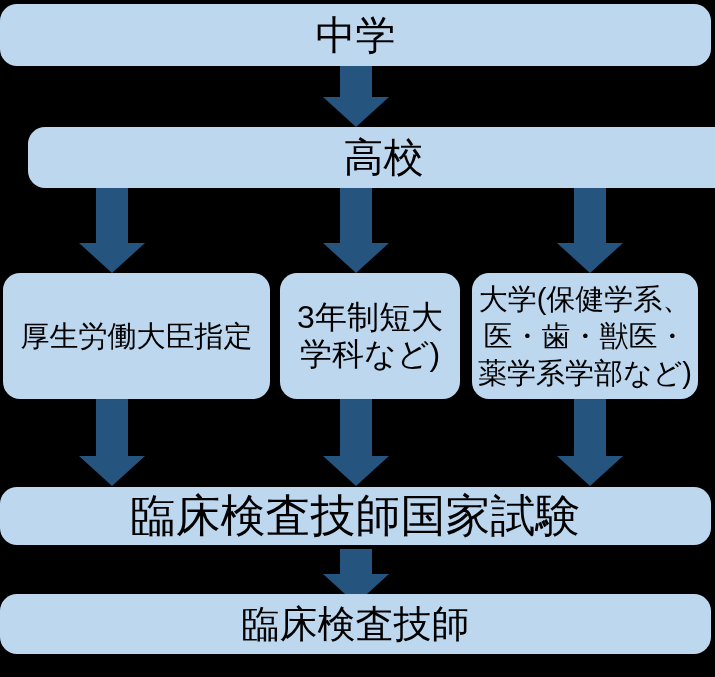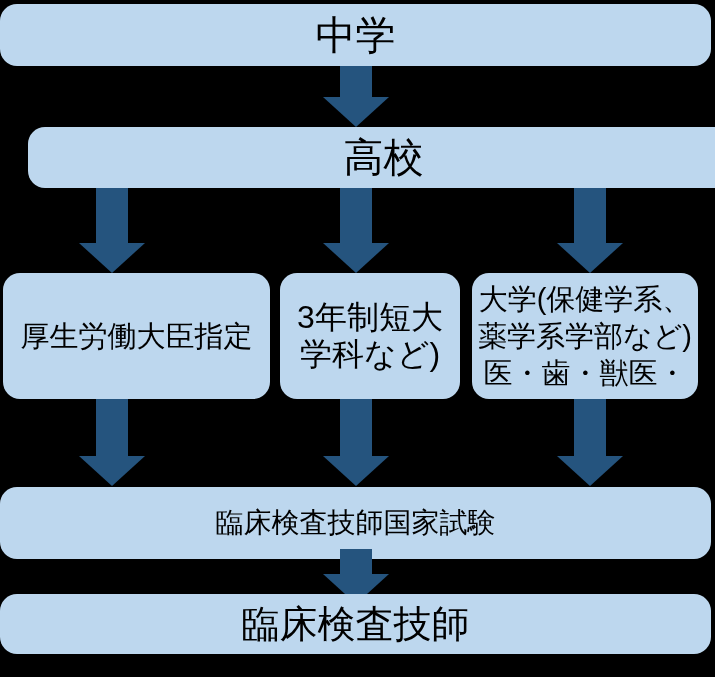--- a/index.html
+++ b/index.html
@@ -23,21 +23,21 @@
     box-sizing: border-box;
     border-radius: 17px;
   }
   .node.full { left: 0; width: 711px; }
   #node-junior-high { top: 4px;  height: 62px; font-size: 40px; }
   #node-high-school { top: 127px; height: 61px; font-size: 40px; margin-left: 28px; }
   .node.mid { top: 273px; height: 126px; }
   #node-training   { left: 3px;   width: 267px; font-size: 29px; line-height: 37px; gap: 28px; }
   #node-college    { left: 280px; width: 180px; font-size: 32px; line-height: 37px; }
   #node-university { left: 472px; width: 226px; font-size: 29px; line-height: 37px; }
-  #node-exam    { top: 487px; height: 72px; font-size: 28px; }
+  #node-exam    { top: 487px; height: 58px; font-size: 45px; }
   #node-license { top: 594px; height: 60px; font-size: 38px; }
 
   .arrow {
     position: absolute;
     width: 66px;
     display: flex;
     flex-direction: column;
     align-items: center;
   }
   .arrow .stem { width: 32px; flex: 1; background: var(--arrow, #25547E); }
@@ -90,22 +90,22 @@
     <div class="line">厚生労働大臣指定</div>
   </div>
 
   <div class="node mid" id="node-college">
     <div class="line">3年制短大</div>
     <div class="line">学科など)</div>
   </div>
 
   <div class="node mid" id="node-university">
     <div class="line">大学(保健学系、</div>
+    <div class="line">医・歯・獣医・</div>
     <div class="line">薬学系学部など)</div>
-    <div class="line">医・歯・獣医・</div>
   </div>
 
   <div class="arrow col-left row-3">
     <div class="stem"></div>
     <div class="head"></div>
   </div>
   <div class="arrow col-center row-3">
     <div class="stem"></div>
     <div class="head"></div>
   </div>

